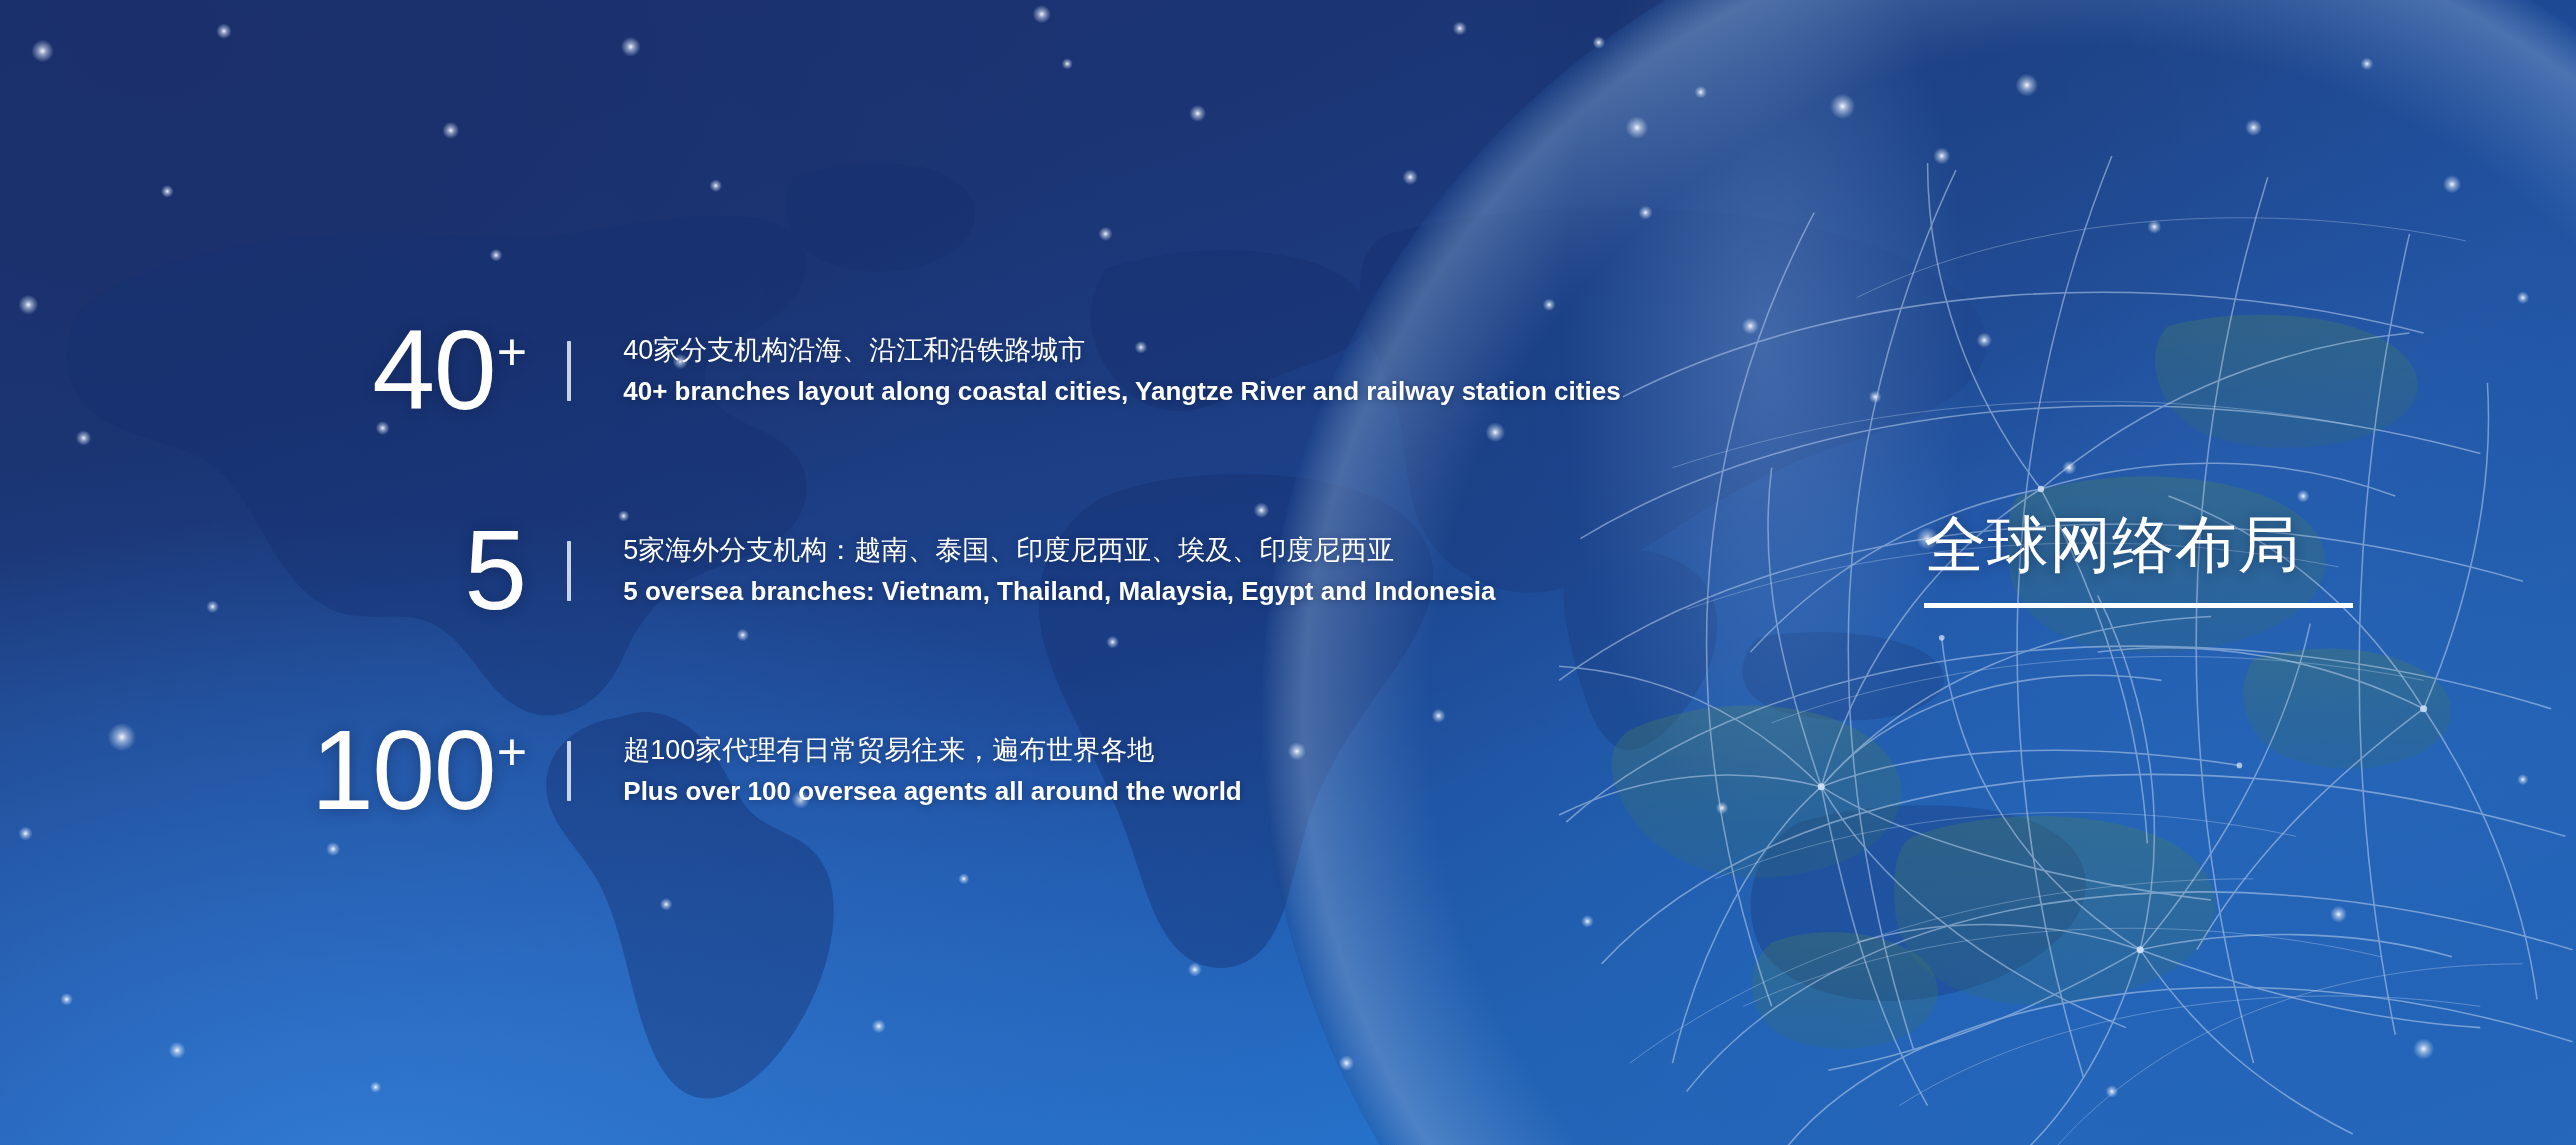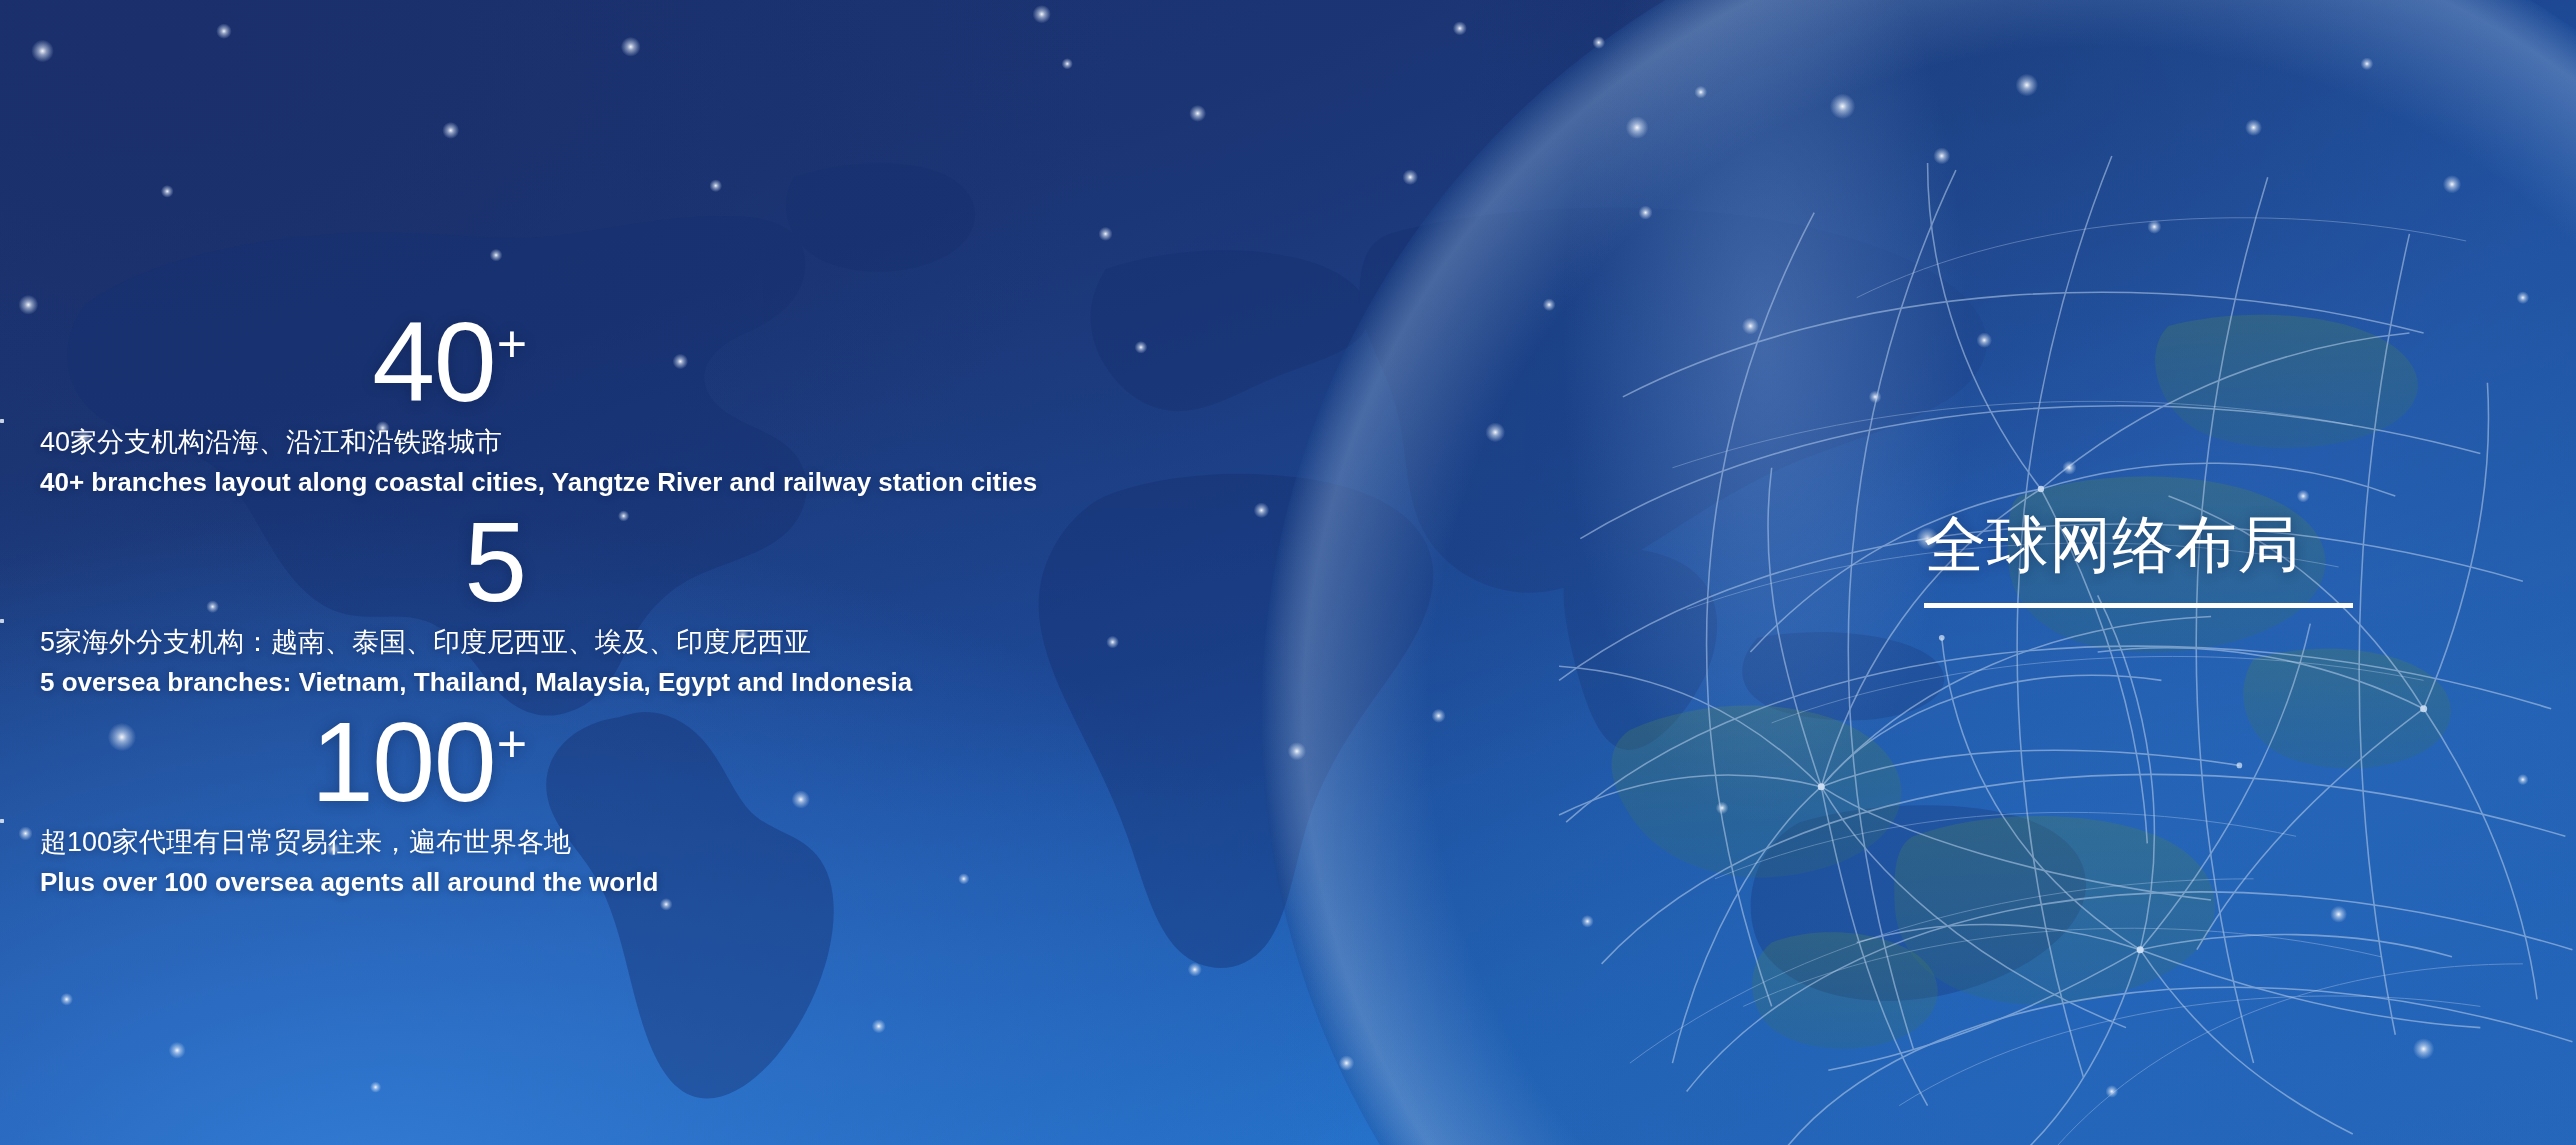--- a/index.html
+++ b/index.html
@@ -42,24 +42,23 @@
   .content{position:absolute;inset:0;}
 
   .stats{
     position:absolute;
     left:0; top:306px;
     width:1630px;
   }
   .stat-row{
     position:relative;
     display:flex;
-    align-items:flex-start;
+    align-items:center;
     height:129px;
     margin-bottom:71px;
-    flex-direction:column;
   }
   .stat-row:last-child{margin-bottom:0;}
 
   .stat-number{
     width:567px;
     text-align:right;
     padding-right:40px;
     color:#ffffff;
     font-weight:300;
     font-size:113px;
@@ -79,21 +78,21 @@
 
   .stat-divider{
     width:4.3px;
     height:60px;
     background:rgba(225,233,245,.88);
     flex:0 0 4.3px;
     border-radius:0.7px;
   }
 
   .stat-text{
-    padding-left:40px;
+    padding-left:52px;
     color:#ffffff;
   }
   .stat-cn{
     font-size:27px;
     line-height:1.42;
     font-weight:400;
     white-space:nowrap;
     text-shadow:0 0.7px 7px rgba(10,28,68,.45);
   }
   .stat-en{

